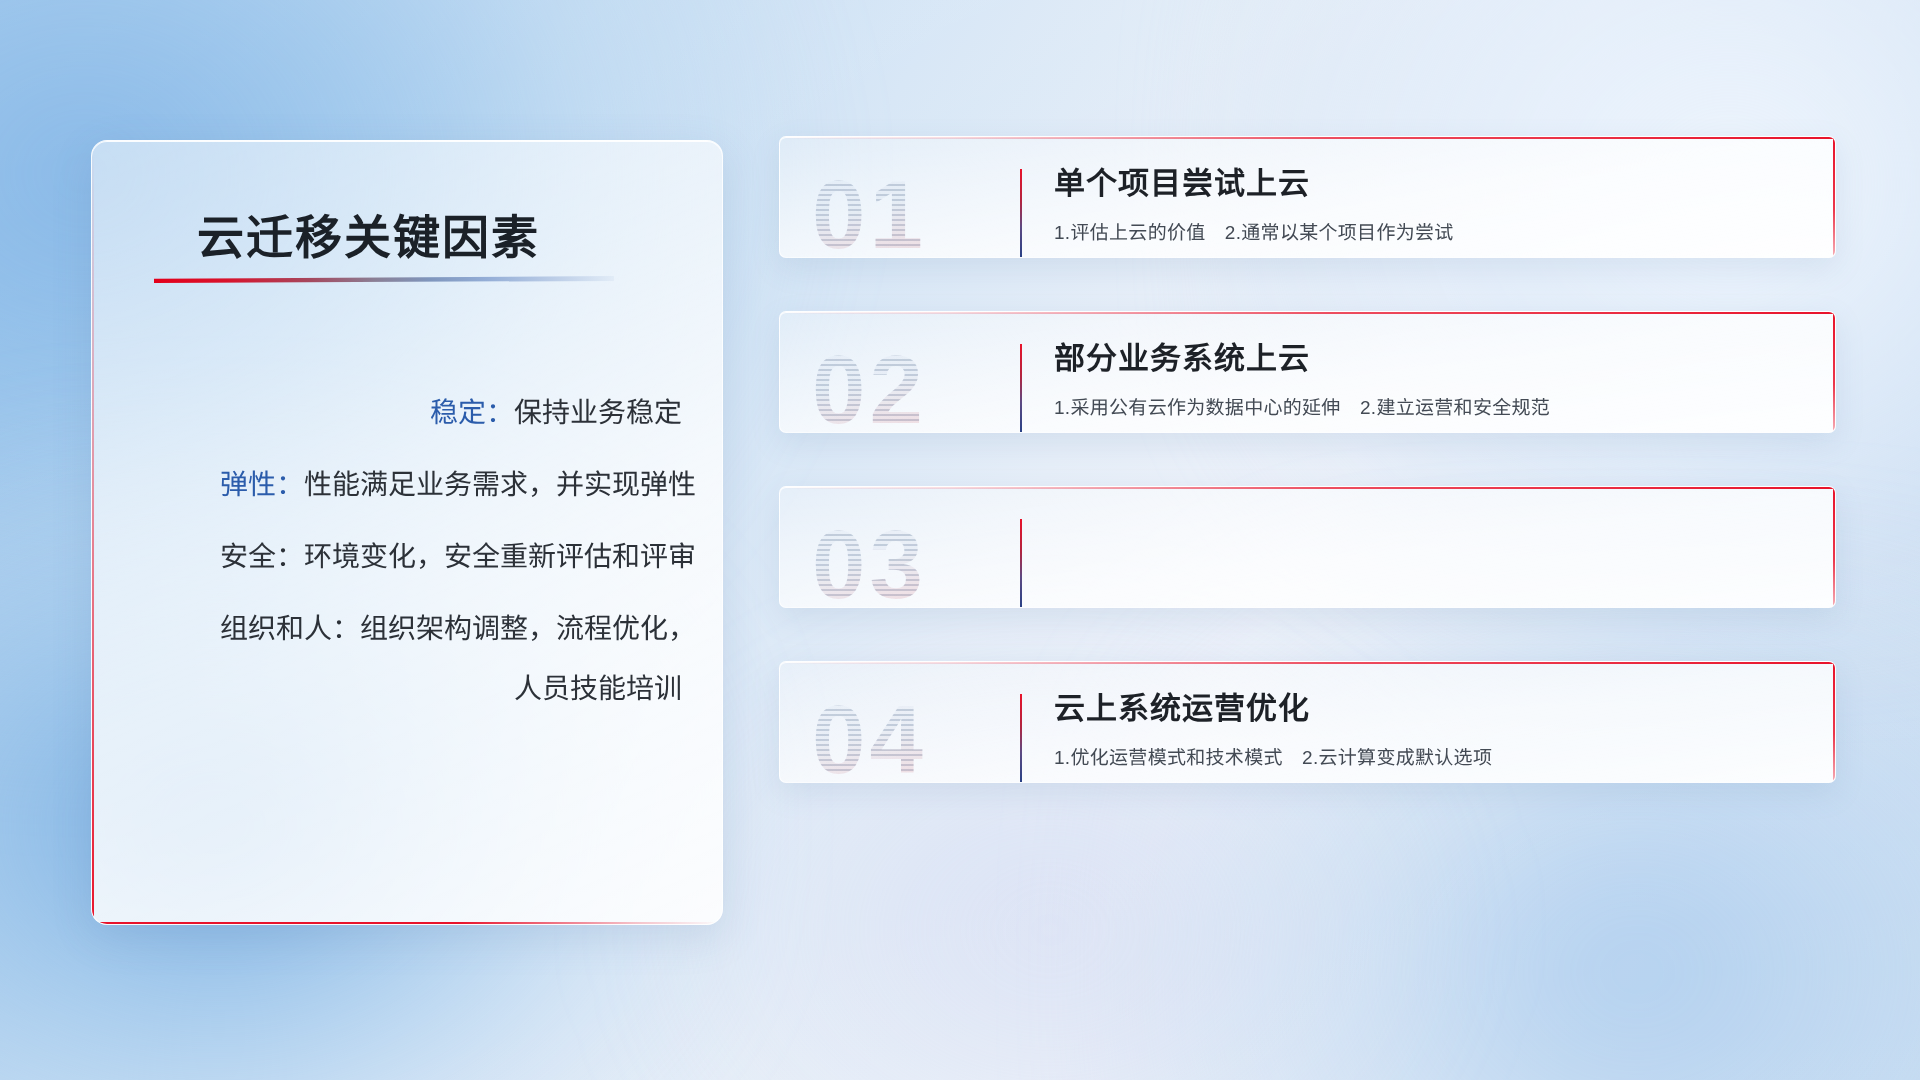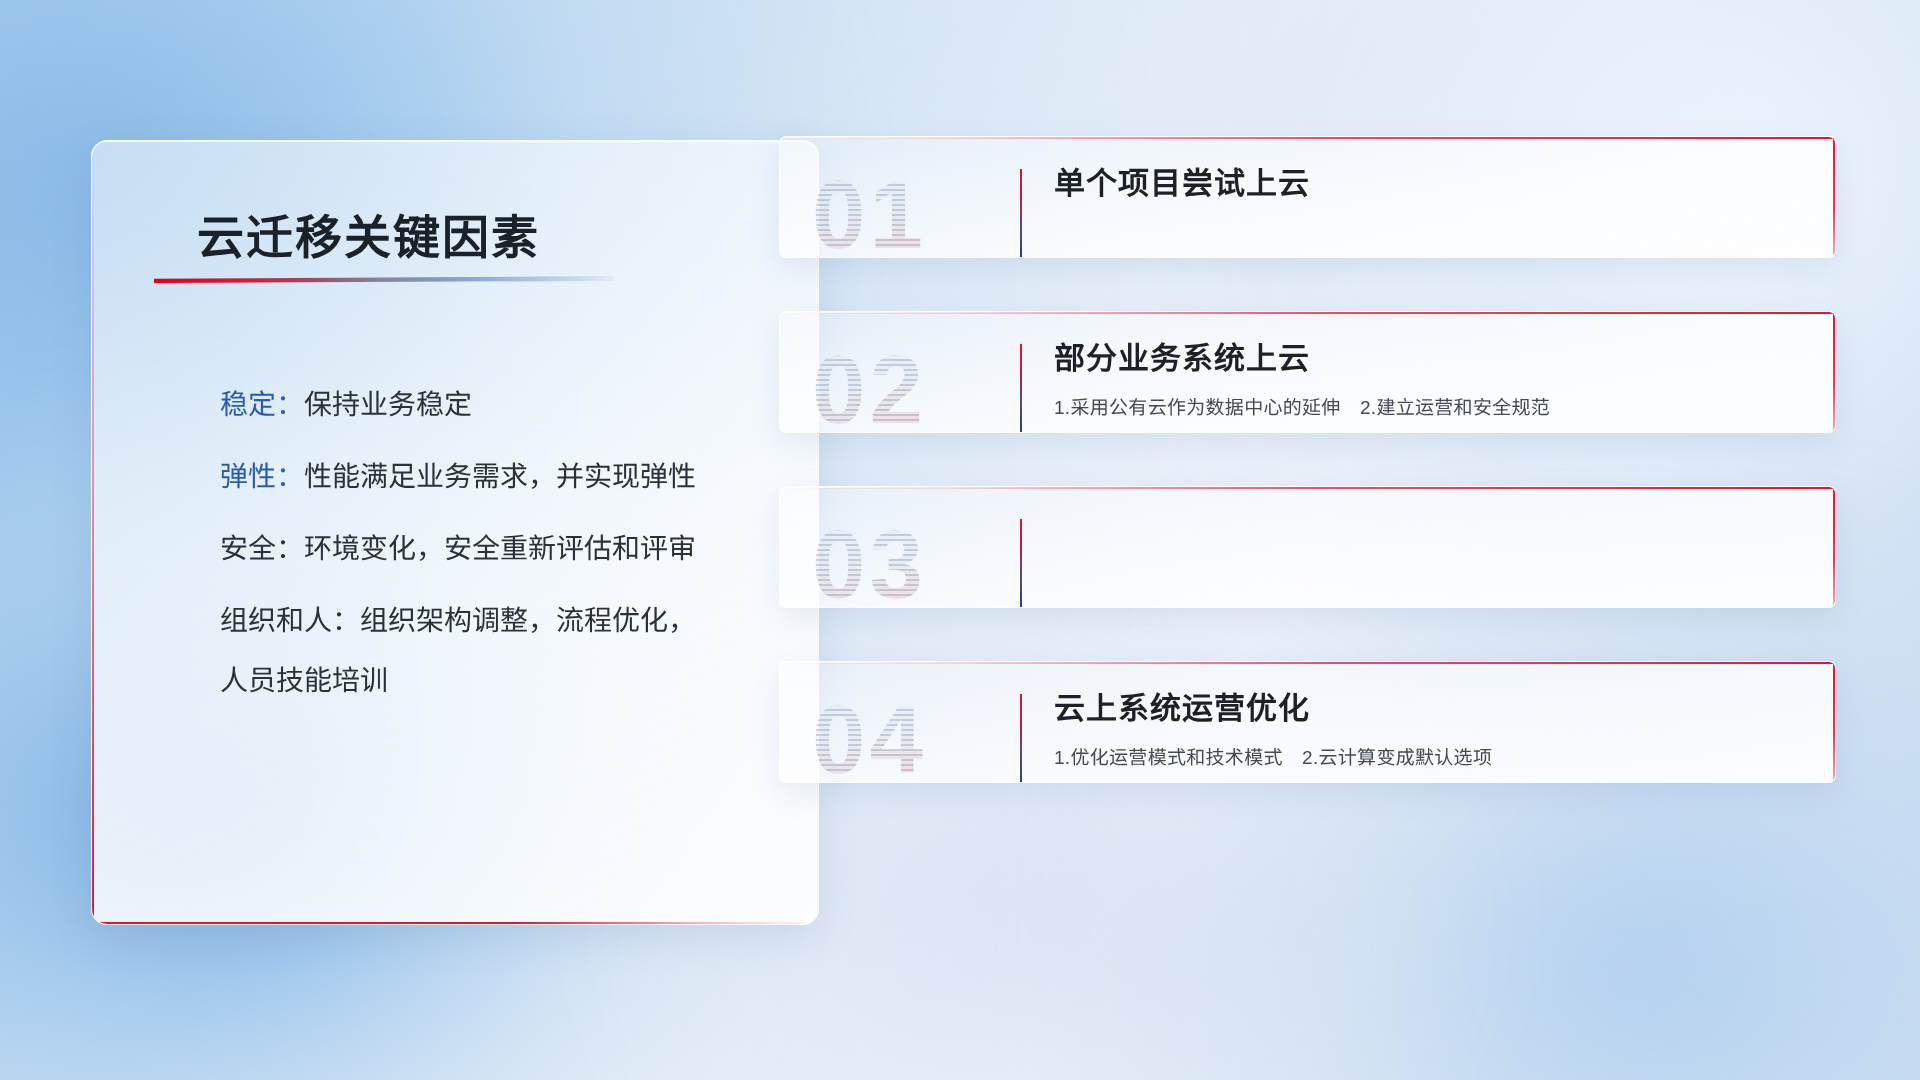--- a/index.html
+++ b/index.html
@@ -78,21 +78,21 @@
         rgba(255,255,255,0) 66%,
         rgba(255,255,255,.12) 100%);
   }
 
   
   #stage { position:absolute; inset:0; }
 
   
   #left-card {
     position:absolute;
-    left:91px; top:140px; width:728px; height:785px;
+    left:91px; top:140px; width:632px; height:785px;
     border-radius:16px;
     background:linear-gradient(157deg,
         rgba(255,255,255,.50) 0%,
         rgba(255,255,255,.62) 28%,
         rgba(255,255,255,.78) 58%,
         rgba(255,255,255,.88) 100%);
     border:1px solid rgba(255,255,255,.85);
     box-shadow:
       0 12px 40px rgba(80,120,170,.16),
       inset 0 1px 0 rgba(255,255,255,.92);
@@ -122,21 +122,21 @@
         #a5485e 34%,
         #8a7f95 48%,
         #7f96bd 60%,
         #93add6 72%,
         #b9cbe6 86%,
         rgba(200,215,235,.25) 100%);
     clip-path:polygon(0 40%, 100% 0, 100% 70%, 0 100%);
   }
 
   #factor-list {
-    position:absolute; left:128px; top:250px; right:40px;
+    position:absolute; left:128px; top:258px; right:40px;text-align:right;
   }
   .factor-row {
     font-size:28px; line-height:1.0;
     color:#2c3138; white-space:nowrap;
     margin-bottom:44px;
   }
   .factor-row:last-child { margin-bottom:0; }
   .factor-key { font-weight:400; }
   .factor-key.accent { color:#2b5cab; }
   .factor-val { font-weight:400; color:#2c3138; }
@@ -253,20 +253,21 @@
       </div>
   </section>
 
   <section id="steps">
       <article class="step-card">
         <div class="step-num">01</div>
         <div class="step-num-tint">01</div>
         <div class="step-divider"></div>
         <div class="step-body">
           <h2 class="step-title">单个项目尝试上云</h2>
+          <p class="step-desc">1.评估上云的价值　2.通常以某个项目作为尝试</p>
         </div>
       </article>
       <article class="step-card">
         <div class="step-num">02</div>
         <div class="step-num-tint">02</div>
         <div class="step-divider"></div>
         <div class="step-body">
           <h2 class="step-title">部分业务系统上云</h2>
           <p class="step-desc">1.采用公有云作为数据中心的延伸　2.建立运营和安全规范</p>
         </div>

